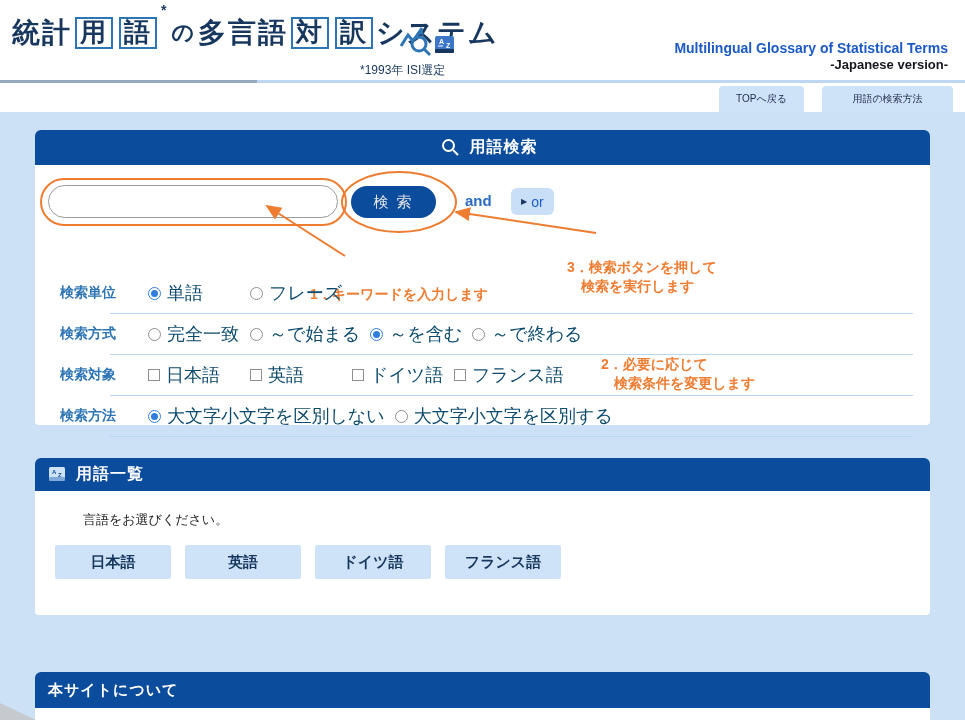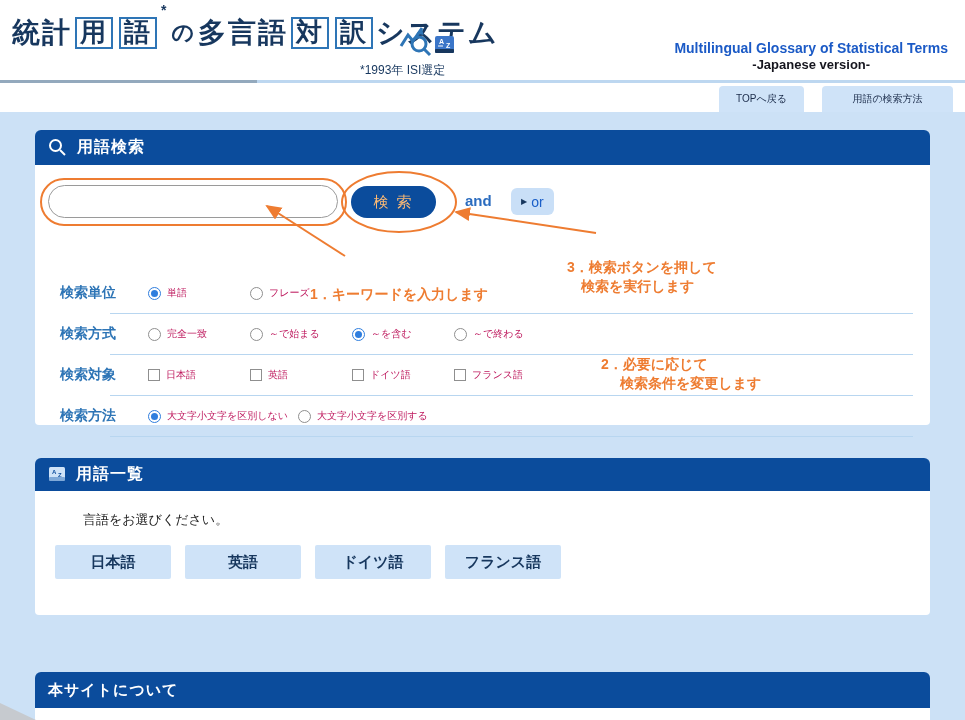--- a/index.html
+++ b/index.html
@@ -9,62 +9,62 @@
   
   .topbar { position:absolute; top:0; left:0; width:965px; height:80px; background:#fff; }
   .main-title { position:absolute; left:12px; top:14px; font-size:28px; font-weight:bold;
                 color:#17375e; letter-spacing:2px; white-space:nowrap; display:flex; align-items:center; }
   .main-title .boxed { display:inline-block; border:2px solid #2e75b6; padding:0 3px; margin:0 3px;
                        line-height:1.05; font-size:26px; }
   .main-title .star { font-size:14px; vertical-align:top; margin:-12px 1px 0 1px; align-self:flex-start; }
   .main-title .particle { font-size:22px; margin:0 2px; }
   .footnote { position:absolute; left:360px; top:62px; font-size:12px; color:#17375e; }
   .logo { position:absolute; left:398px; top:24px; }
-  .en-block { position:absolute; right:17px; top:40px; text-align:center; line-height:1.2; }
+  .en-block { position:absolute; right:17px; top:40px; text-align:right; line-height:1.2; }
   .en-title { font-size:14px; font-weight:bold; color:#1b5ac6; }
   .en-sub { font-size:13px; font-weight:bold; color:#15151e; }
 
   .hrule { position:absolute; top:80px; left:0; width:965px; height:3px; background:#bdd7f0; }
   .hrule-left { position:absolute; top:80px; left:0; width:257px; height:3px; background:#93a9bd; }
   .tabband { position:absolute; top:83px; left:0; width:965px; height:29px; background:#fff; }
   .tab { position:absolute; height:26px; top:86px; background:#cfe3f8; color:#1a2b4a; font-size:10px;
          display:flex; align-items:center; justify-content:center; border-radius:4px 4px 0 0; cursor:pointer; }
   .tab1 { left:719px; width:85px; }
   .tab2 { left:822px; width:131px; }
 
   
   .panel { position:absolute; left:35px; width:895px; }
   .panel-head { background:#0b4c9c; color:#fff; font-size:16px; font-weight:bold; letter-spacing:1px;
                 display:flex; align-items:center; border-radius:6px 6px 0 0; padding-left:13px; }
   .panel-head .ph-icon { margin-right:10px; display:inline-flex; }
   .panel-body { background:#fff; border-radius:0 0 4px 4px; position:relative; }
 
   .panel1 { top:130px; }
-  .panel1 .panel-head { height:35px; }
+  .panel1 .panel-head { height:35px;justify-content:center; }
   .panel1 .panel-body { height:260px; }
 
   .search-input { position:absolute; left:13px; top:20px; width:290px; height:33px; border:1px solid #9a9a9a;
                   border-radius:17px; padding:0 14px; font-size:14px; outline:none; background:#fff; }
   .search-btn { position:absolute; left:316px; top:21px; width:85px; height:32px; background:#0b4c9c;
-                color:#fdba74; font-size:15px; border:none; border-radius:16px; cursor:pointer;
+                color:#e5e5e5; font-size:15px; border:none; border-radius:16px; cursor:pointer;
                 font-family:inherit; letter-spacing:2px; }
   .and-label { position:absolute; left:430px; top:27px; font-size:15px; color:#2b6cbf; font-weight:bold; }
   .or-btn { position:absolute; left:476px; top:23px; height:27px; padding:0 10px; background:#c9dff7;
             border:none; border-radius:6px; color:#1b5fc8; font-size:14px; cursor:pointer;
             display:flex; align-items:center; font-family:inherit; }
   .or-btn .tri { font-size:8px; color:#17375e; margin-right:4px; }
 
   .ann { position:absolute; color:#ee7c31; font-size:14px; font-weight:bold; line-height:1.35; white-space:nowrap; }
   .ann .ind { display:block; }
 
   .frows { position:absolute; left:25px; top:108px; width:857px; }
   .frow { display:flex; align-items:center; height:40px; }
   .flabel { width:88px; color:#2e75b6; font-weight:bold; font-size:14px; flex:none; }
-  .fopt { display:inline-flex; align-items:center; min-width:92px; margin-right:10px; font-size:10px;
-          color:#be185d; cursor:pointer; white-space:nowrap; }
+  .fopt { display:inline-flex; align-items:center; min-width:92px; margin-right:10px; font-size:18px;
+          color:#0c4a6e; cursor:pointer; white-space:nowrap; }
   .radio { width:13px; height:13px; border:1px solid #8f8f8f; border-radius:50%; background:#fff;
            display:inline-block; margin-right:6px; position:relative; flex:none; }
   .radio.checked { border-color:#2f7ede; }
   .radio.checked::after { content:""; position:absolute; inset:2px; border-radius:50%; background:#2f7ede; }
   .checkbox { width:12px; height:12px; border:1px solid #8f8f8f; background:#fff; display:inline-block;
               margin-right:6px; flex:none; }
   .fdiv { height:1px; background:#b8d6f0; margin-left:50px; width:803px; }
 
   .panel2 { top:458px; }
   .panel2 .panel-head { height:33px; font-size:16px; }
@@ -148,21 +148,21 @@
 
       <div class="ann" style="left:275px; top:120px;">
         <span>1．キーワードを入力します</span>
       </div>
       <div class="ann" style="left:532px; top:93px;">
         <span class="ind">3．検索ボタンを押して</span>
         <span class="ind" style="margin-left:14px;">検索を実行します</span>
       </div>
       <div class="ann" style="left:566px; top:190px;">
         <span class="ind">2．必要に応じて</span>
-        <span class="ind" style="margin-left:19px;">検索条件を変更します</span>
+        <span class="ind" style="margin-left:13px;">検索条件を変更します</span>
       </div>
 
       <div class="frows" id="form-rows">
           <div class="frow">
             <div class="flabel">検索単位</div>
             <label class="fopt">
               <span class="radio checked"></span>
               <span>単語</span>
             </label>
             <label class="fopt">

